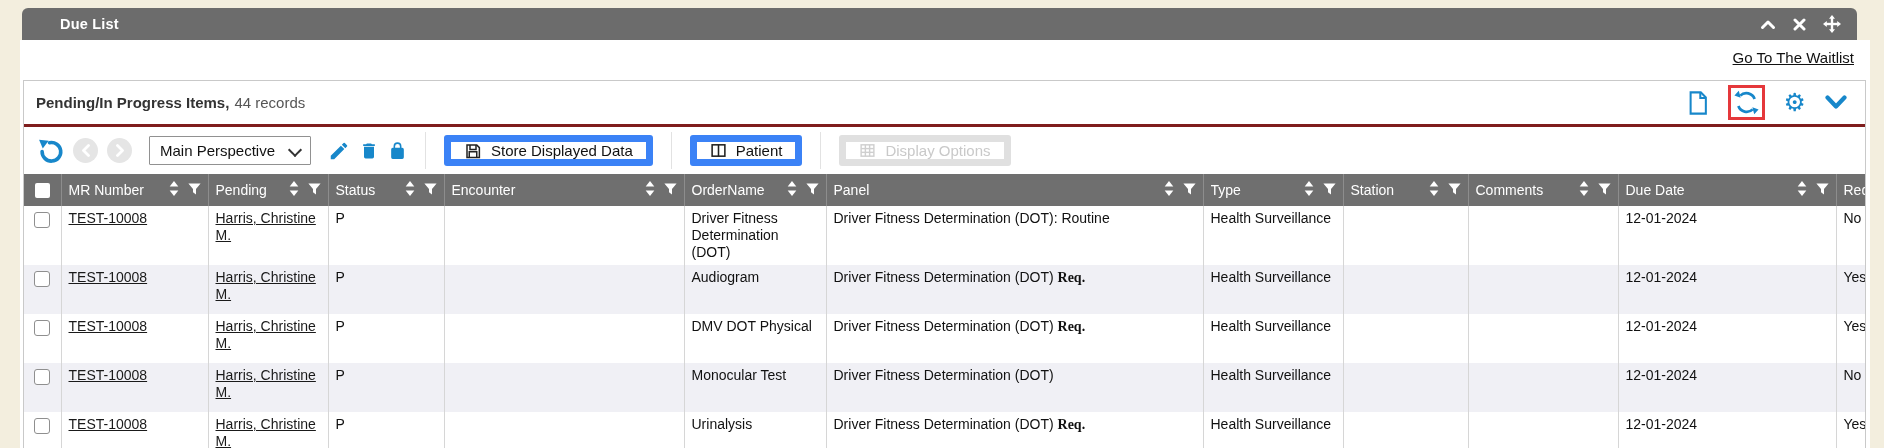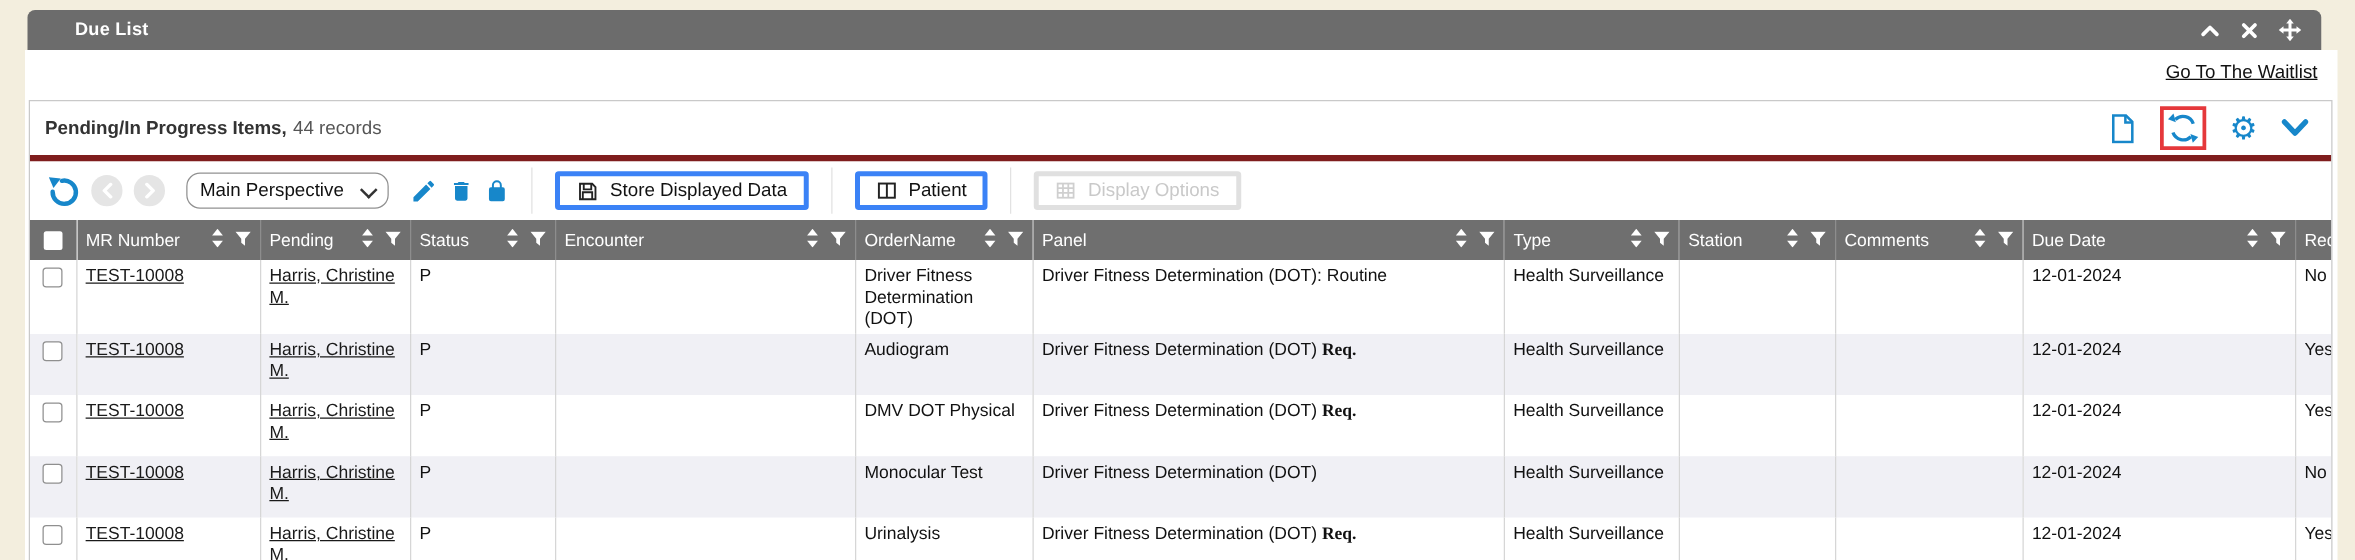--- a/index.html
+++ b/index.html
@@ -16,41 +16,41 @@
     display:flex;align-items:center;color:#fff;
   }
   .titlebar-title{margin-left:38px;font-size:14.5px;font-weight:bold;letter-spacing:.2px;}
   .titlebar-controls{margin-left:auto;margin-right:16px;display:flex;gap:17px;align-items:center;}
   .titlebar-controls span{display:flex;cursor:pointer;}
   
   .content{position:absolute;left:20px;top:40px;width:1850px;height:408px;background:#fff;}
   .waitlist{position:absolute;top:9px;right:16px;font-size:15px;color:#111;text-decoration:underline;cursor:pointer;}
   
   .panel{position:absolute;left:3px;right:4px;top:40px;bottom:-2px;border:1px solid #c9c9c9;background:#fff;overflow:hidden;}
-  .panel-header{height:43px;display:flex;align-items:center;justify-content:space-between;padding:0 12px;border-bottom:5px solid #7f1d1d;text-align:right;}
+  .panel-header{height:43px;display:flex;align-items:center;justify-content:space-between;padding:0 12px;border-bottom:3px solid #7f1d1d;text-align:right;}
   .panel-title{font-size:15px;font-weight:bold;color:#333;}
   .panel-records{font-size:15px;color:#555;margin-left:5px;}
   .panel-icons{display:flex;align-items:center;gap:19px;margin-right:6px;}
   .ico{color:var(--accent);display:flex;align-items:center;cursor:pointer;}
   .gear-glyph{font-size:25px;line-height:1;color:var(--accent);font-family:"DejaVu Sans",sans-serif;}
   .hl-box{border:3px solid var(--hl);padding:2px 3px;display:flex;align-items:center;}
   
   .toolbar{height:47px;display:flex;align-items:center;padding:0 14px;gap:9px;}
   .vsep{width:1px;height:37px;background:#e2e2e2;margin:0 9px;align-self:center;}
   .circle-btn{width:25px;height:25px;border-radius:50%;background:#e5e5e5;display:flex;align-items:center;justify-content:center;cursor:default;}
   .select-wrap{position:relative;margin:0 8px;}
   .select-wrap select{
     appearance:none;-webkit-appearance:none;
     font-family:"Liberation Sans",sans-serif;font-size:15px;color:#111;
-    border:1px solid #919191;border-radius:11px;background:#fff;
+    border:1px solid #919191;border-radius:1px;background:#fff;
     height:29px;padding:2px 32px 2px 10px;min-width:162px;
   }
   .select-chevron{position:absolute;right:11px;top:9px;width:8px;height:8px;border-right:2px solid #333;border-bottom:2px solid #333;transform:rotate(45deg);pointer-events:none;}
   .btn{
-    display:flex;align-items:center;gap:9px;border:4px solid #3b82f6;border-radius:3px;background:#fff;
+    display:flex;align-items:center;gap:9px;border:7px solid #3b82f6;border-radius:3px;background:#fff;
     font-family:"Liberation Sans",sans-serif;font-size:15px;color:#111;height:31px;padding:0 13px;cursor:pointer;
   }
   .btn.disabled{border-color:#e0e0e0;color:#c9c9c9;cursor:default;}
   
   .table-clip{overflow:hidden;}
   table{border-collapse:collapse;table-layout:fixed;width:1908px;}
   thead th{
     background:#6f6f6f;color:#fff;font-weight:normal;font-size:14px;height:32px;
     border-right:1px solid #8d8d8d;padding:0 7px;text-align:left;white-space:nowrap;overflow:hidden;margin-left:28px;
   }

